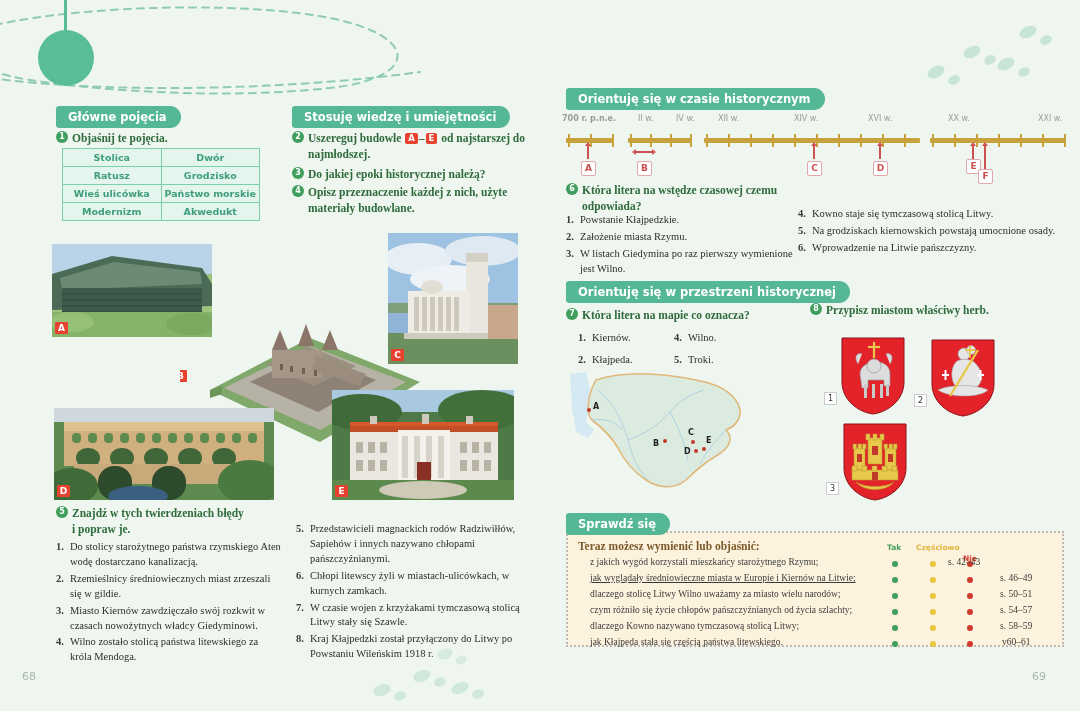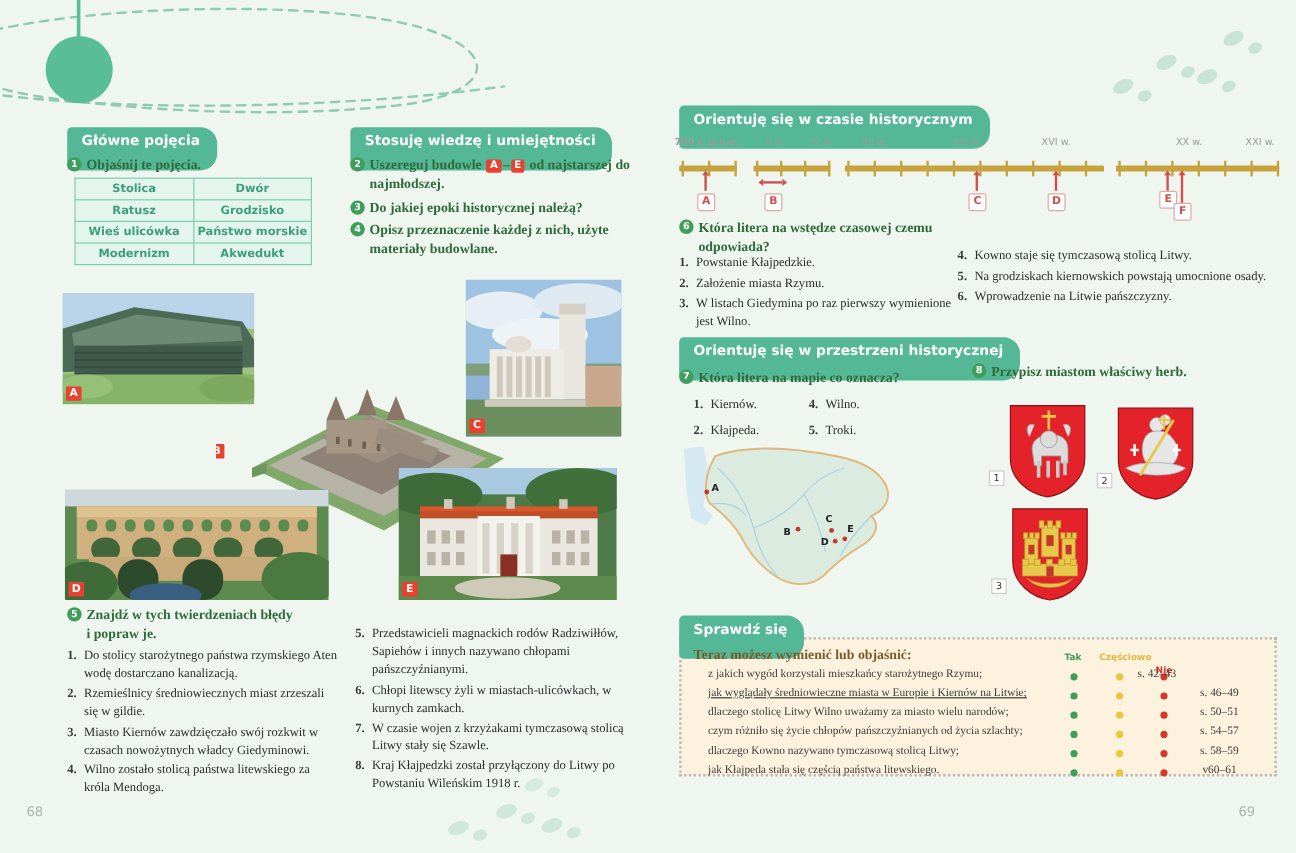--- a/index.html
+++ b/index.html
@@ -30,21 +30,21 @@
     white-space:nowrap;
   }
 
   
   .pill{
     position:absolute;
     background:#54b795;
     color:#fff;
     font-family:"DejaVu Sans", sans-serif;
     font-size:11.5px;font-weight:bold;
-    padding:5px 14px 18px 12px;
+    padding:5px 14px 4px 12px;
     border-radius:4px 14px 14px 4px;
     white-space:nowrap;
     line-height:1.1;
   }
 
   
   .qnum{
     display:inline-flex;align-items:center;justify-content:center;
     width:12px;height:12px;border-radius:50%;
     background:#3f9e5c;color:#fff;
@@ -472,21 +472,21 @@
     <div class="tl-tick" style="left:454px;"></div>
     <div class="tl-tick" style="left:476px;"></div>
     <div class="tl-tick" style="left:498px;"></div>
 
     <div class="tl-lab" style="left:-4px;font-weight:bold;">700 r. p.n.e.</div>
     <div class="tl-lab" style="left:72px;">II w.</div>
     <div class="tl-lab" style="left:110px;">IV w.</div>
     <div class="tl-lab" style="left:152px;">XII w.</div>
     <div class="tl-lab" style="left:228px;">XIV w.</div>
     <div class="tl-lab" style="left:302px;">XVI w.</div>
-    <div class="tl-lab" style="left:382px;margin-left:32px;">XX w.</div>
+    <div class="tl-lab" style="left:382px;">XX w.</div>
     <div class="tl-lab" style="left:472px;">XXI w.</div>
 
     <div class="tl-arrow" style="left:21px;"></div>
     <div class="tl-box" style="left:15px;top:49px;">A</div>
 
     <div class="tl-dblarrow" style="left:70px;width:16px;"></div>
     <div class="tl-box" style="left:71px;top:49px;">B</div>
 
     <div class="tl-arrow" style="left:247px;"></div>
     <div class="tl-box" style="left:241px;top:49px;">C</div>

